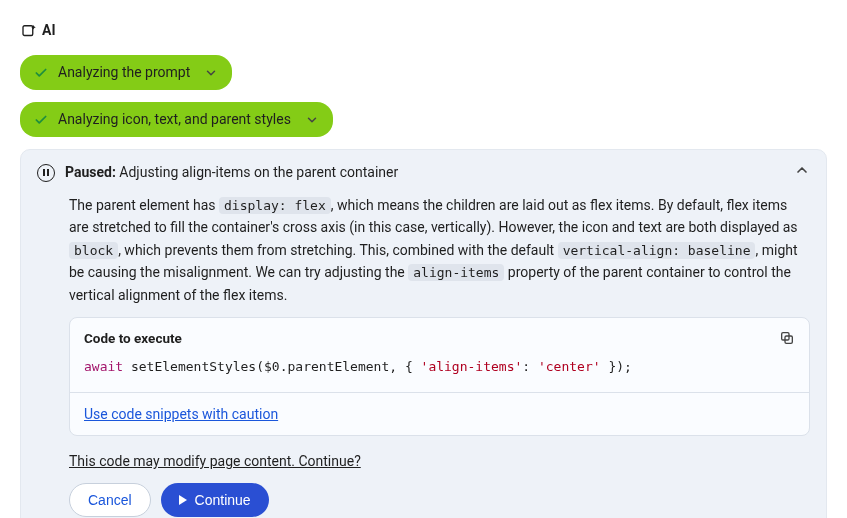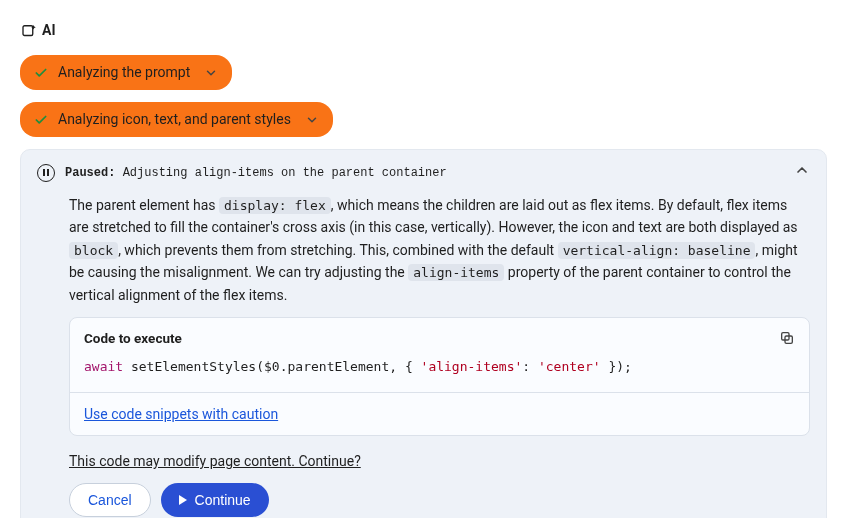--- a/index.html
+++ b/index.html
@@ -17,21 +17,21 @@
     align-items: center;
     gap: 4px;
     margin-bottom: 14px;
   }
   .header-title { font-weight: 700; font-size: 14px; }
   .ai-icon { width: 18px; height: 18px; display:inline-flex; align-items:center; justify-content:center; }
   .step-chip {
     display: inline-flex;
     align-items: center;
     gap: 10px;
-    background: #f97316;
+    background: #84cc16;
     border-radius: 16px;
     padding: 7px 14px;
     margin-bottom: 12px;
     font-size: 14px;
   }
   .step-chip .chev { margin-left: 4px; }
   .check { color: #1e8e3e; display:inline-flex; }
   .chev { color: #444; display:inline-flex; }
   .panel {
     background: #eef2f8;
@@ -48,21 +48,21 @@
   .pause-icon {
     width: 18px; height: 18px;
     border: 1.6px solid #1f1f1f;
     border-radius: 50%;
     display: inline-flex;
     align-items: center;
     justify-content: center;
   }
   .pause-bars { display:flex; gap:2px; }
   .pause-bars span { width:2px; height:7px; background:#1f1f1f; display:block; }
-  .panel-title { font-size: 12px; flex: 1; font-family: Liberation Mono, monospace; }
+  .panel-title { font-size: 14px; flex: 1; }
   .panel-title b { font-weight: 700; }
   .collapse-chev { color:#444; }
   .panel-body {
     padding: 4px 16px 0 48px;
     font-size: 14px;
     line-height: 1.6;
     color: #1f1f1f;
   }
   .panel-body .para { margin-bottom: 10px; }
   code.inline {

